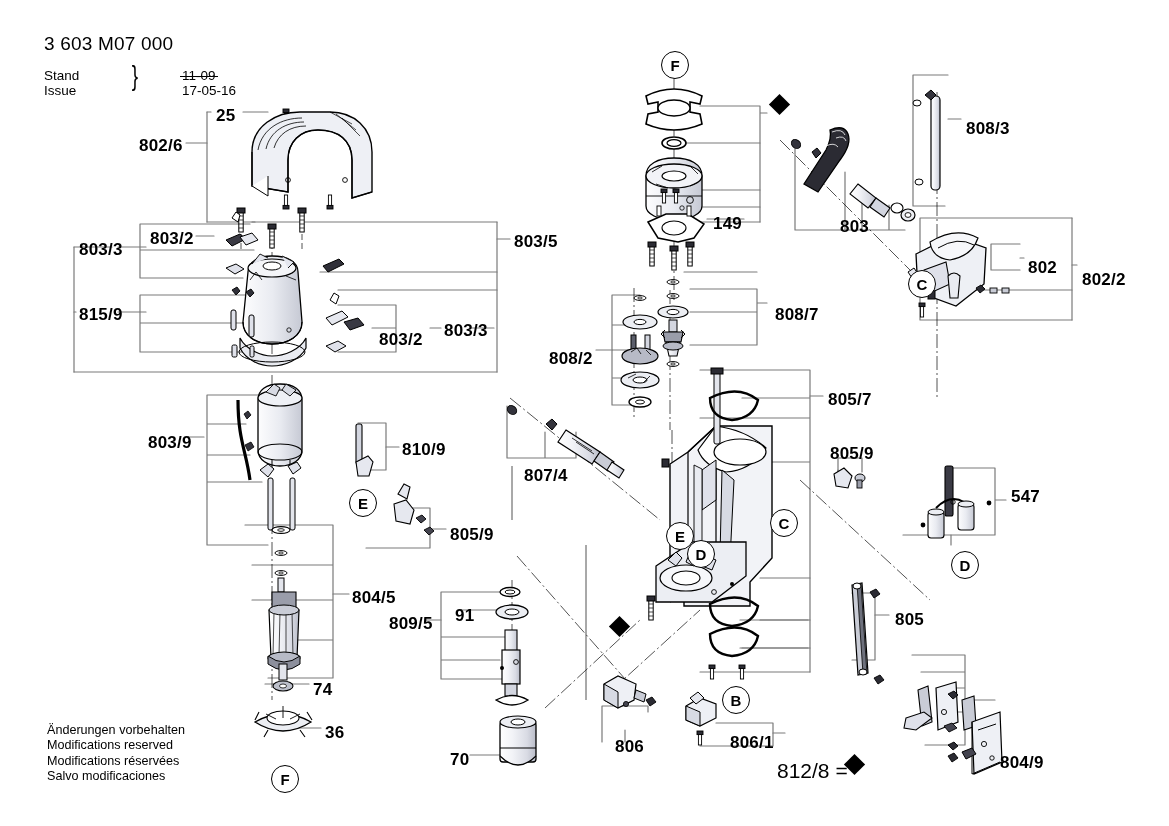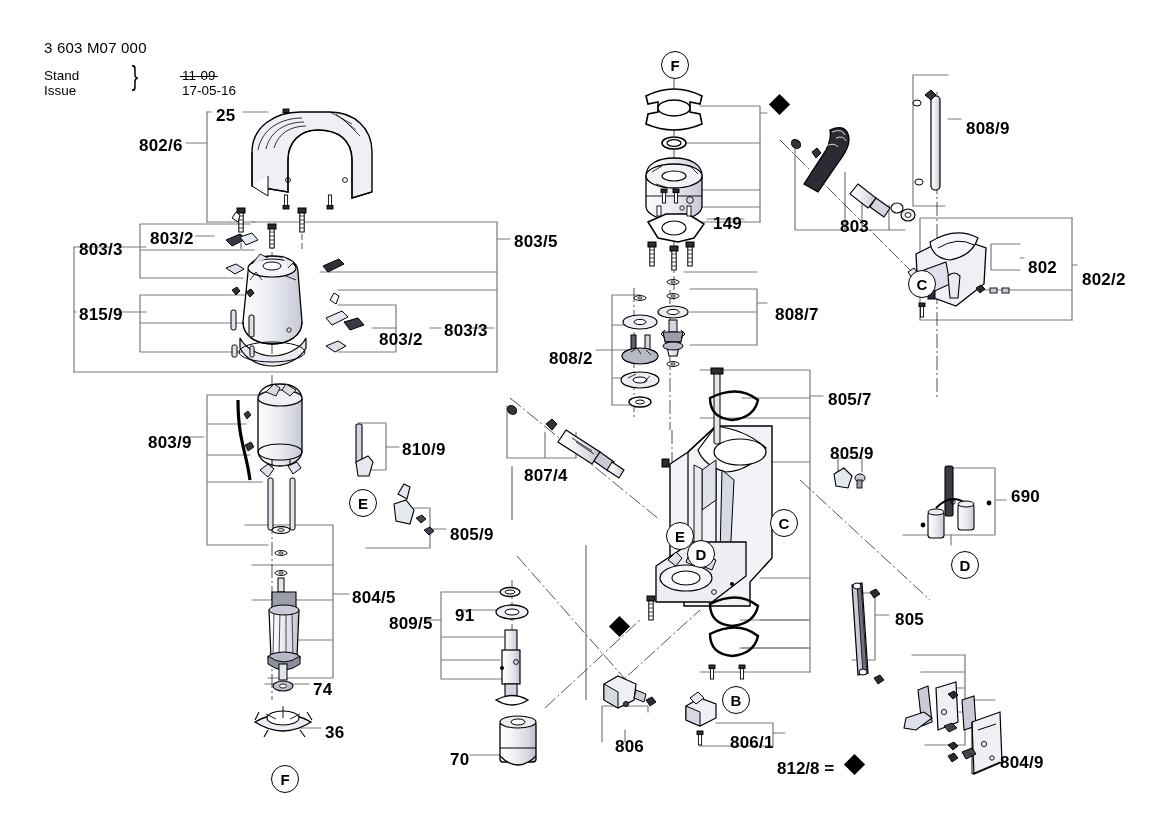--- a/index.html
+++ b/index.html
@@ -8,39 +8,39 @@
     font-family:"Liberation Sans", sans-serif;
     color:#000;
     width:1169px;height:826px;
     position:relative;overflow:hidden;
   }
   #stage{position:absolute;left:0;top:0;width:1169px;height:826px;}
   svg.layer{position:absolute;left:0;top:0;width:1169px;height:826px;}
 
   
   .hdr{position:absolute;}
-  #doc-number{left:44px;top:39px;font-size:15px;letter-spacing:.2px;}
+  #doc-number{left:44px;top:33px;font-size:19px;letter-spacing:.2px;}
   #rev-block{left:44px;top:68px;font-size:13.5px;line-height:15px;}
   #rev-block .row{display:flex;align-items:center;white-space:nowrap;gap:40px;}
   #rev-block .w{display:inline-block;width:44px;}
   #rev-block .brace{display:inline-block;width:14px;text-align:center;
      font-size:19px;line-height:15px;transform:scaleY(1.45);}
   #rev-block .struck{position:relative;}
   #rev-block .struck::after{content:"";position:absolute;left:-2px;right:-2px;
      top:52%;height:1.6px;background:#000;}
   #fig-badge{left:152px;top:68px;background:#000;color:#fff;
      font-size:20px;font-weight:bold;padding:3px 9px 4px 9px;letter-spacing:.3px;}
 
   
   #footer{position:absolute;left:47px;top:723px;font-size:12.6px;line-height:15.4px;}
 
   
   .lbl{position:absolute;font-size:17px;font-weight:bold;white-space:nowrap;
        letter-spacing:.2px;}
-  .legend{position:absolute;font-size:17px;font-weight:bold;white-space:nowrap;}
+  .legend{position:absolute;font-size:21px;font-weight:normal;white-space:nowrap;}
 
   
   .ccall{position:absolute;width:26px;height:26px;border:1.6px solid #000;
      border-radius:50%;font-size:15px;font-weight:bold;
      display:flex;align-items:center;justify-content:center;background:#fff;}
 
   
   .dia{position:absolute;width:15px;height:15px;background:#000;
      transform:rotate(45deg);}
 </style>
@@ -58,20 +58,26 @@
       <span class="struck">11-09</span>
     </div>
     <div class="row">
       <span class="w">Issue</span>
       <span class="brace" style="visibility:hidden">}</span>
       <span>17-05-16</span>
     </div>
   </div>
 
 
+  <div id="footer">
+    <div>Änderungen vorbehalten</div>
+    <div>Modifications reserved</div>
+    <div>Modifications réservées</div>
+    <div>Salvo modificaciones</div>
+  </div>
 
   <div class="legend" id="legend-text" style="left:777px;top:759px;">812/8 =</div>
 
   <svg class="layer" viewBox="0 0 1169 826">
     <defs>
       <g id="screw-v">
         <rect x="-2.2" y="0" width="4.4" height="20" fill="#fff" stroke="#000" stroke-width="1"></rect>
         <rect x="-4" y="-4" width="8" height="5" fill="#2b2b33" stroke="#000" stroke-width="1"></rect>
         <line x1="-2.2" y1="4" x2="2.2" y2="4" stroke="#000" stroke-width=".7"></line>
         <line x1="-2.2" y1="8" x2="2.2" y2="8" stroke="#000" stroke-width=".7"></line>
@@ -557,27 +563,27 @@
       <div class="lbl" style="left: 352px; top: 588px;">804/5</div>
       <div class="lbl" style="left: 313px; top: 680px;">74</div>
       <div class="lbl" style="left: 325px; top: 723px;">36</div>
       <div class="lbl" style="left: 389px; top: 614px;">809/5</div>
       <div class="lbl" style="left: 455px; top: 606px;">91</div>
       <div class="lbl" style="left: 450px; top: 750px;">70</div>
       <div class="lbl" style="left: 713px; top: 214px;">149</div>
       <div class="lbl" style="left: 775px; top: 305px;">808/7</div>
       <div class="lbl" style="left: 549px; top: 349px;">808/2</div>
       <div class="lbl" style="left: 524px; top: 466px;">807/4</div>
-      <div class="lbl" style="left: 966px; top: 119px;">808/9</div>
+      <div class="lbl" style="left: 966px; top: 119px;">808/3</div>
       <div class="lbl" style="left: 840px; top: 217px;">803</div>
       <div class="lbl" style="left: 1028px; top: 258px;">802</div>
       <div class="lbl" style="left: 1082px; top: 270px;">802/2</div>
       <div class="lbl" style="left: 828px; top: 390px;">805/7</div>
       <div class="lbl" style="left: 830px; top: 444px;">805/9</div>
-      <div class="lbl" style="left: 1011px; top: 487px;">690</div>
+      <div class="lbl" style="left: 1011px; top: 487px;">547</div>
       <div class="lbl" style="left: 895px; top: 610px;">805</div>
       <div class="lbl" style="left: 615px; top: 737px;">806</div>
       <div class="lbl" style="left: 730px; top: 733px;">806/1</div>
       <div class="lbl" style="left: 1000px; top: 705px; margin-top: 48px;">804/9</div>
     </div>
   <div id="callout-host">
       <div class="ccall" style="left: 661px; top: 51px;">F</div>
       <div class="ccall" style="left: 908px; top: 270px;">C</div>
       <div class="ccall" style="left: 349px; top: 489px;">E</div>
       <div class="ccall" style="left: 666px; top: 522px;">E</div>

